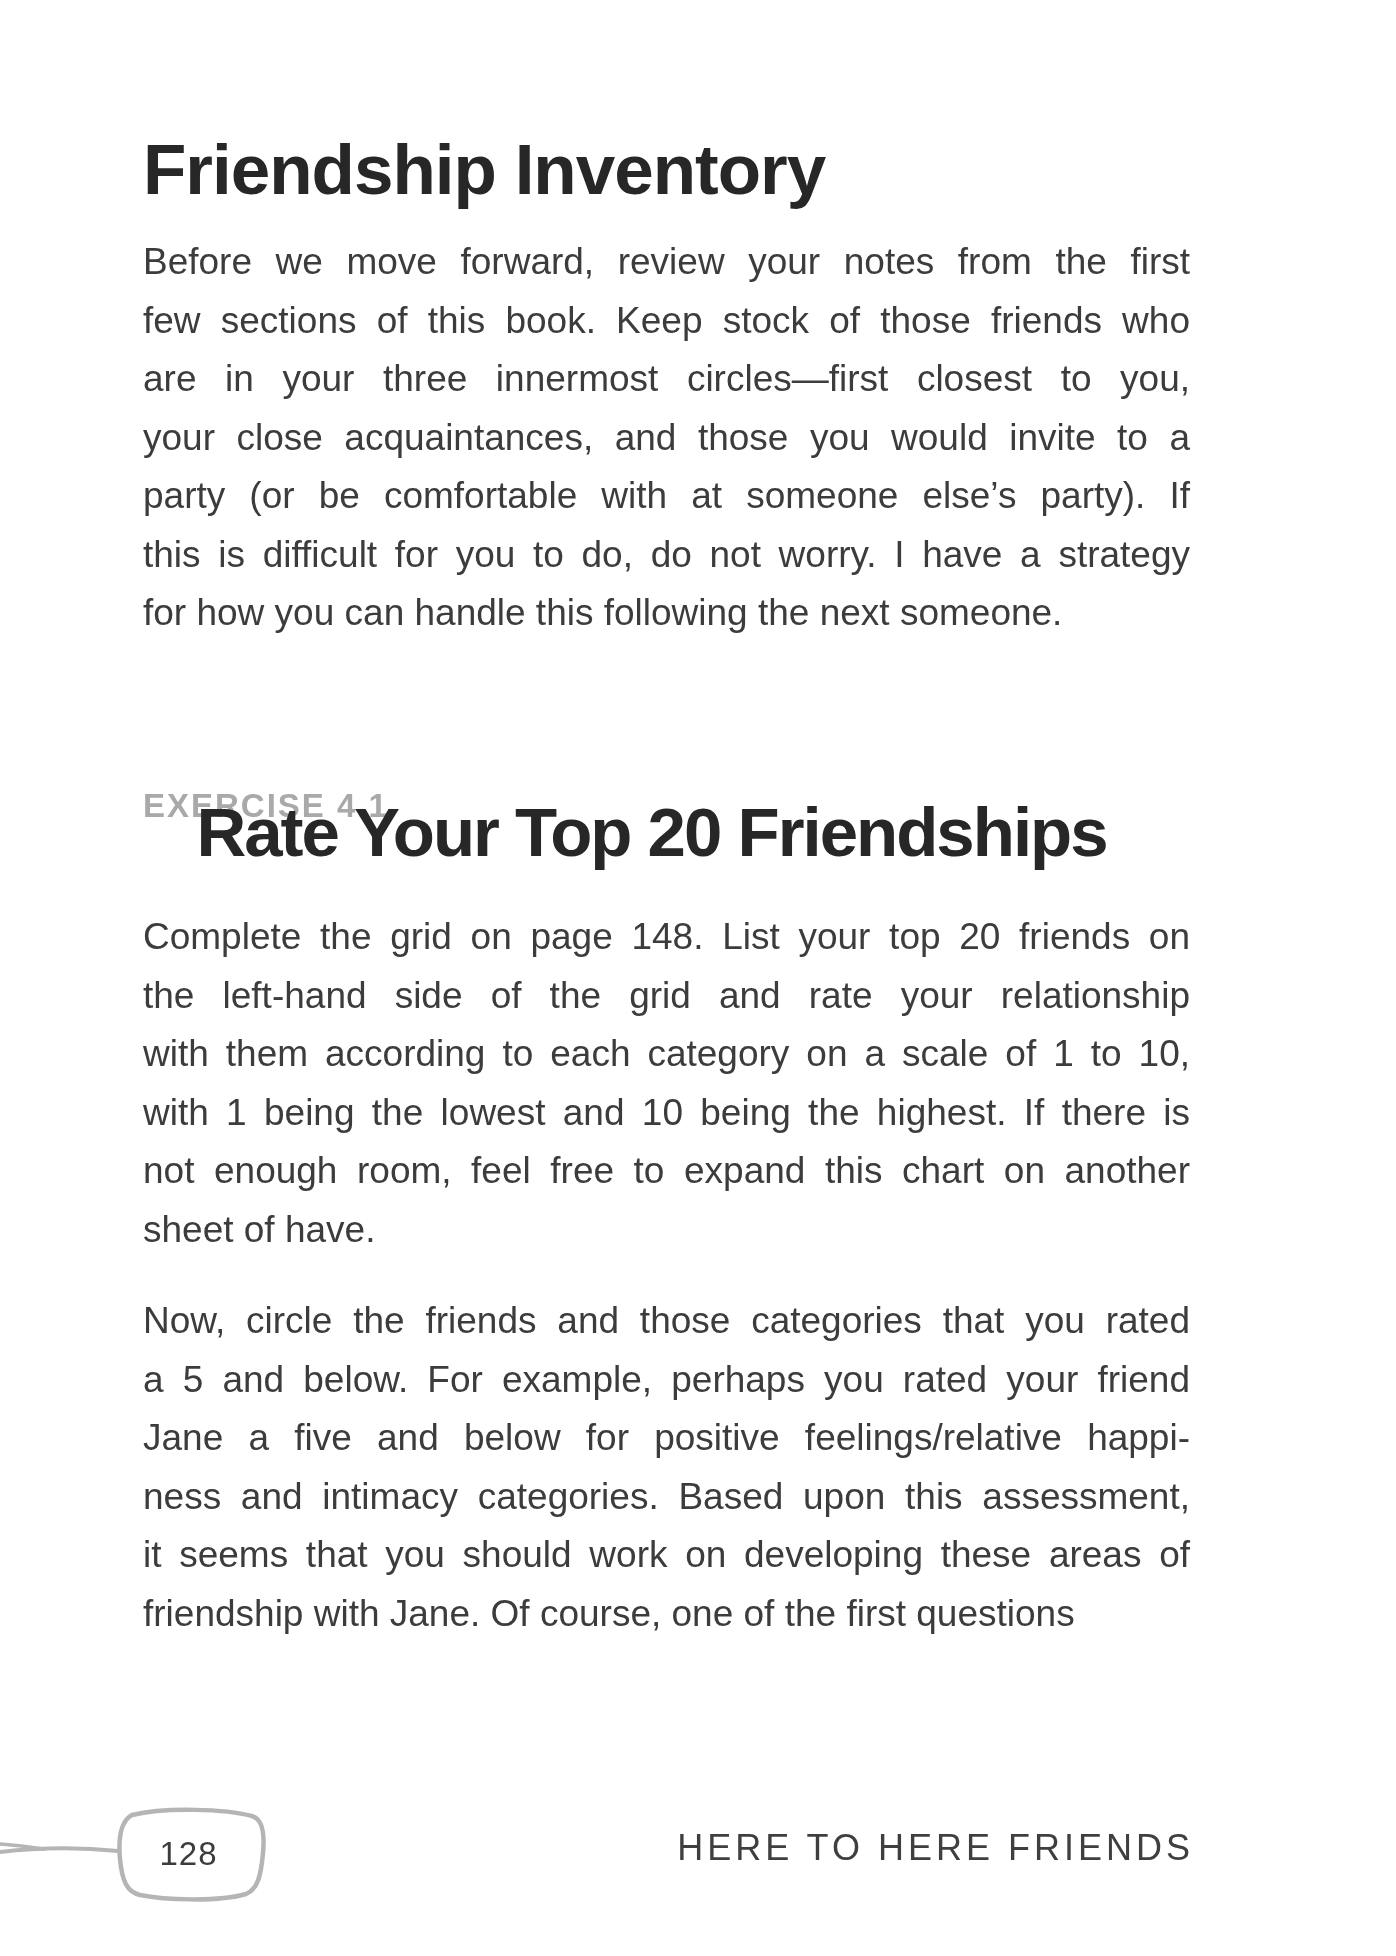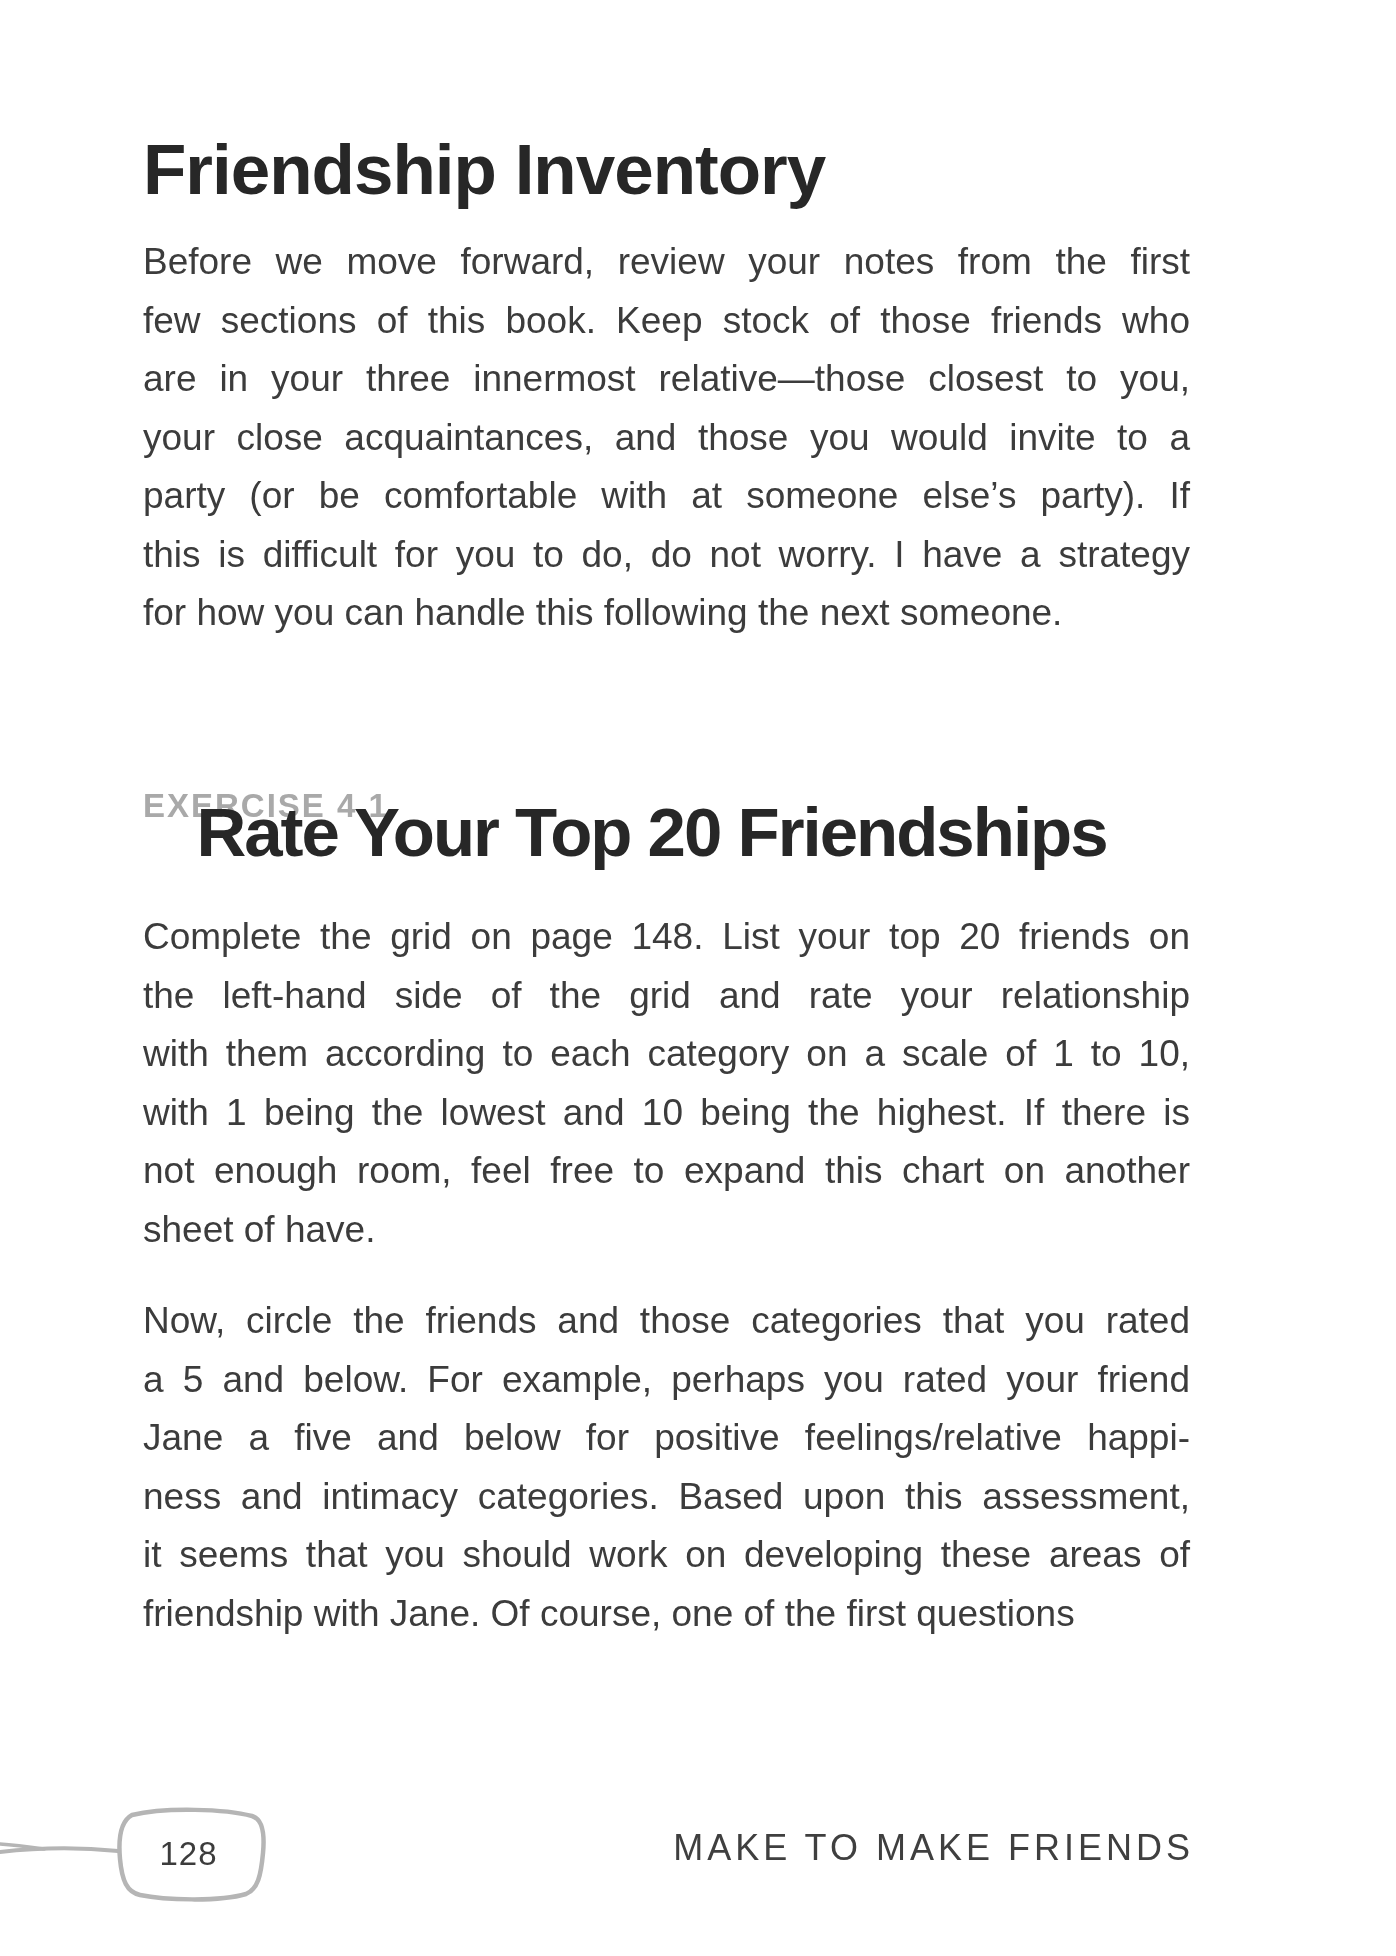--- a/index.html
+++ b/index.html
@@ -103,21 +103,21 @@
 </head>
 <body>
 
 <div class="page">
 
   <div class="h1">Friendship Inventory</div>
 
   <div class="para" id="p1">
       <div class="jline">Before we move forward, review your notes from the first</div>
       <div class="jline">few sections of this book. Keep stock of those friends who</div>
-      <div class="jline">are in your three innermost relative—those closest to you,</div>
+      <div class="jline">are in your three innermost circles—first closest to you,</div>
       <div class="jline">your close acquaintances, and those you would invite to a</div>
       <div class="jline">party (or be comfortable with at someone else’s party). If</div>
       <div class="jline">this is difficult for you to do, do not worry. I have a strategy</div>
       <div class="jline last">for how you can handle this following the next someone.</div>
     </div>
 
   <div class="exercise-label">EXERCISE 4.1</div>
 
   <div class="h2">Rate Your Top 20 Friendships</div>
 
@@ -144,15 +144,15 @@
       <path d="M0,57 C35,53 78,52 118,56" stroke-width="4"></path>
       <path d="M0,49 C16,50 30,52 44,54" stroke-width="3.5"></path>
       <path d="M132,20 C165,12 226,14 252,21 C262,24 265,37 263,58
                C261,80 258,94 246,99 C219,107 164,105 140,100
                C127,97 122,86 120,64 C118,42 121,26 132,20 Z" stroke-width="4.5"></path>
     </g>
   </svg>
 
   <div class="page-num">128</div>
 
-  <div class="running-title">MAKE TO MAKE FRIENDS</div>
+  <div class="running-title">HERE TO HERE FRIENDS</div>
 
 </div>
 
 </body></html>

